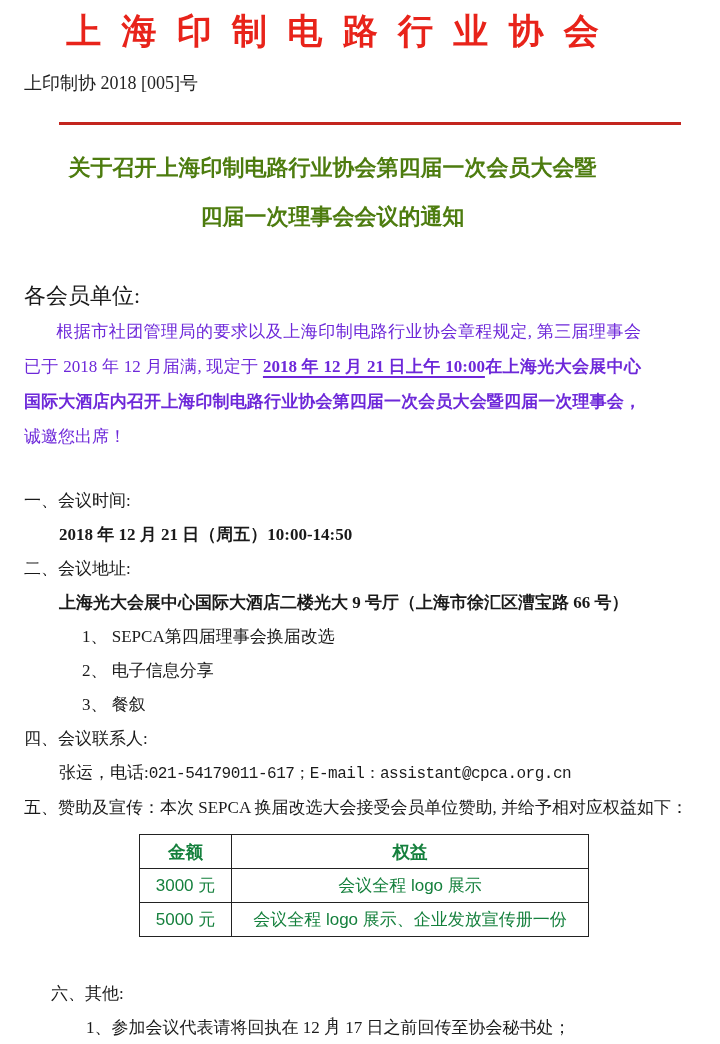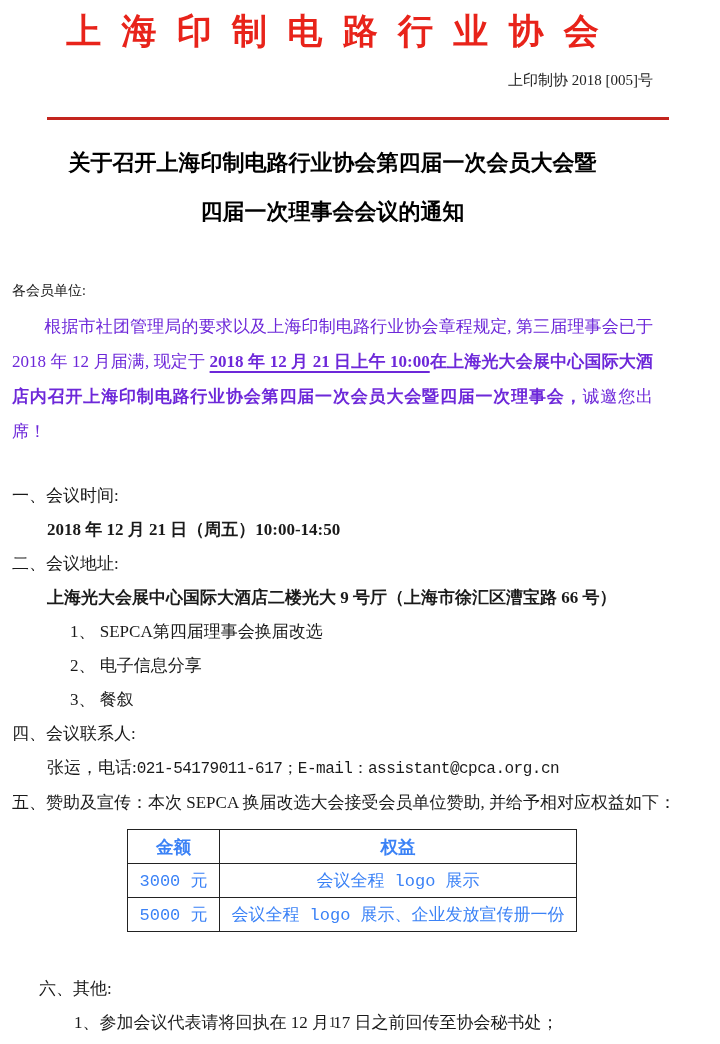--- a/index.html
+++ b/index.html
@@ -4,56 +4,56 @@
 <style>
   * { margin: 0; padding: 0; box-sizing: border-box; }
   html, body { background: #ffffff; }
   body {
     width: 720px; height: 1044px;
     position: relative;
     overflow: hidden;
     font-family: "Liberation Serif", "DejaVu Serif", serif;
     color: #1a1a1a;
   }
-  .page { width: 665px; height: 1044px; padding: 0 12px; position: relative; }
+  .page { width: 665px; height: 1044px; padding: 0 24px; position: relative; }
 
   .org-name {
     padding-top: 8px;
     text-align: center;
     font-size: 35px;
     font-weight: bold;
     color: #e8231a;
     letter-spacing: 0.58em;
     text-indent: 0.58em;
     white-space: nowrap;
   }
   .doc-no {
     margin-top: 16px;
-    text-align: right;
-    font-size: 15px;
+    text-align: left;
+    font-size: 18px;
     color: #222;
   }
   .rule {
     margin-top: 27px;
     margin-left: 35px;
     width: 622px;
     height: 3px;
     background: #c3251e;
   }
   .main-title {
     margin-top: 18px;
     text-align: center;
     font-size: 22px;
     font-weight: bold;
     line-height: 49px;
-    color: #000000;
+    color: #4d7c0f;
   }
   .salutation {
     margin-top: 42px;
-    font-size: 14px;
+    font-size: 22px;
     line-height: 26px;
   }
   .intro-para {
     margin-top: 5px;
     font-size: 17px;
     line-height: 35px;
     text-indent: 1.9em;
     text-align: justify;
     color: #6d28d9;
   }
@@ -67,23 +67,23 @@
   .sections { margin-top: 30px; font-size: 17px; }
   .sec-line { line-height: 34px; white-space: nowrap; }
   .indent-2 { padding-left: 35px; }
   .indent-3 { padding-left: 58px; }
   .mono { font-family: "Liberation Mono", "DejaVu Sans Mono", monospace; font-size: 16px; letter-spacing: -0.5px; }
 
   table.benefits {
     margin: 9px 16px 0 115px;
     width: 450px;
     border-collapse: collapse;
-    font-family: Liberation Mono, monospace;
+    font-family: Liberation Sans, sans-serif;
     font-size: 17px;
-    color: #3b82f6;
+    color: #15803d;
   }
   table.benefits th, table.benefits td {
     border: 1.6px solid #222;
     text-align: center;
     height: 34px;
     padding: 0 4px;
     font-weight: normal;
   }
   table.benefits th { font-weight: bold; font-size: 17.5px; }
   table.benefits td.amount { width: 92px; }

